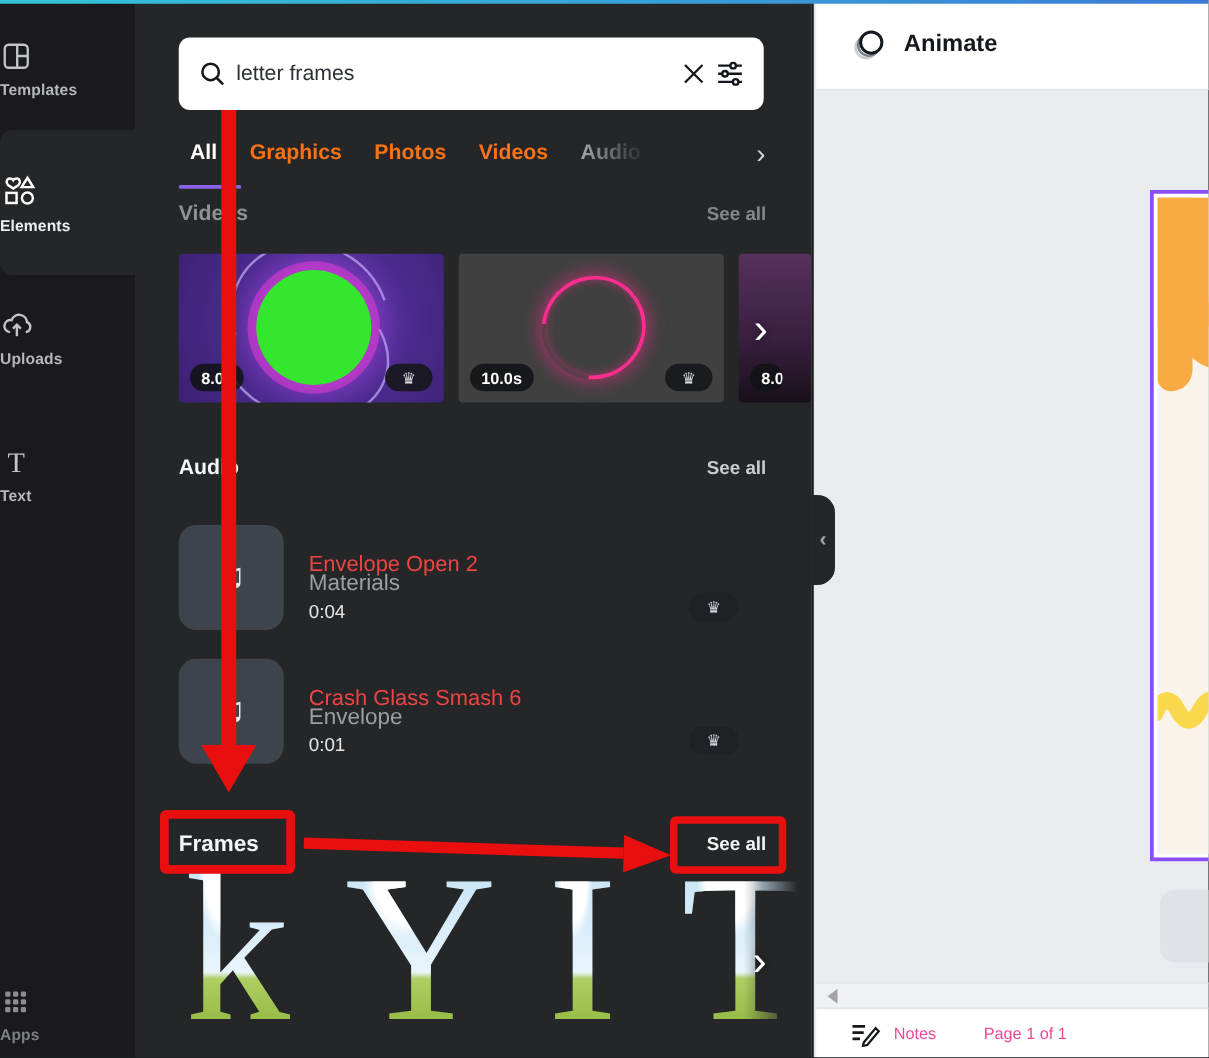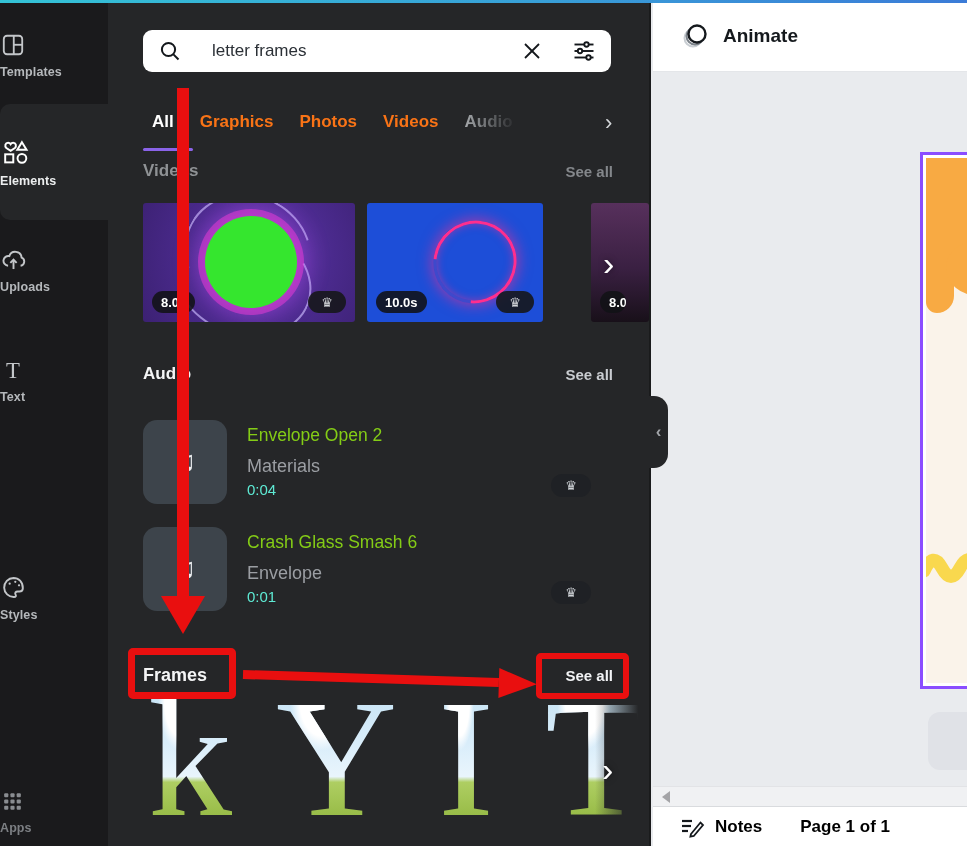--- a/index.html
+++ b/index.html
@@ -20,23 +20,23 @@
   .rail-item.active { background:#252628; border-radius:10px 0 0 10px; }
   .rail-item.active .lbl { color:#eceeef; }
   .rail-item.active svg { stroke:#ffffff; }
   .rail-item.dim .lbl { color:#7c7f83; }
   .rail-item.dim svg { stroke:#8a8d91; }
 
   
   .panel { position:absolute; left:108px; top:0; width:541px; height:846px;
            background:#252628; overflow:hidden; z-index:4; }
 
-  .searchbar { position:absolute; left:35px; top:30px; width:468px; height:42px;
+  .searchbar { position:absolute; left:35px; top:30px; width:468px; height:58px;
                background:#ffffff; border-radius:9px; display:flex; align-items:center;
-               padding:0 15px; gap:30px; }
+               padding:0 15px; gap:7px; }
   .searchbar input { flex:1; border:none; outline:none; font-size:17px; color:#2b3036;
                      font-family:"Liberation Sans",sans-serif; background:transparent; }
   .sb-icon { flex:0 0 auto; display:flex; }
 
   .tabs { position:absolute; left:44px; top:112px; display:flex; gap:26px;
           font-size:17px; font-weight:700; }
   .tab { color:#f97316; cursor:pointer; white-space:nowrap; }
   .tab.active { color:#ffffff; }
   .tab.fade { background:linear-gradient(90deg,#a6a9ac 0%,rgba(166,169,172,.08) 100%);
               -webkit-background-clip:text; background-clip:text; color:transparent; }
@@ -48,21 +48,21 @@
               justify-content:space-between; align-items:center; }
   .sec-title { font-size:17px; font-weight:700; color:#f4f5f6; }
   .see-all { font-size:15px; font-weight:600; color:#c9ccd0; cursor:pointer; }
   .sec-head.dimmed .sec-title { color:#8f9295; }
   .sec-head.dimmed .see-all { color:#84878b; }
 
   
   .vcard { position:absolute; top:203px; height:119px; border-radius:3px; overflow:hidden; cursor:pointer; }
   .vcard.c1 { left:35px; width:212px;
       background:radial-gradient(circle at 55% 45%, #6a3cb8 0%, #4a2a8c 55%, #3c2173 100%); }
-  .vcard.c2 { left:259px; width:176px; background:#1d4ed8; }
+  .vcard.c2 { left:259px; width:212px; background:#404040; }
   .vcard.c3 { left:483px; width:58px;
       background:linear-gradient(180deg,#57305c 0%,#3a2042 55%,#181019 100%); }
   .green-circle { position:absolute; left:62px; top:13px; width:92px; height:92px; border-radius:50%;
       background:#35e62e; box-shadow:0 0 0 7px rgba(255,60,220,.45), 0 0 22px 10px rgba(200,80,255,.35); }
   .arc { position:absolute; border:2px solid rgba(205,190,255,.65); border-radius:50%;
          border-bottom-color:transparent; border-right-color:transparent; }
   .arc.a1 { left:40px; top:-8px; width:130px; height:118px; transform:rotate(28deg); }
   .arc.a2 { left:30px; top:22px; width:140px; height:110px; transform:rotate(200deg); }
   .pink-ring { position:absolute; left:66px; top:18px; width:84px; height:82px; border-radius:50%;
       border:3px solid #ff2e8e; border-left-color:rgba(255,46,142,.15); transform:rotate(-40deg);
@@ -74,23 +74,23 @@
       background:rgba(22,23,27,.9); border-radius:12px; display:flex; align-items:center;
       justify-content:center; color:#d3d6da; font-size:13px; line-height:1; }
   .row-chevron { position:absolute; color:#ffffff; font-size:34px; line-height:1; font-weight:400;
       text-shadow:0 0 6px rgba(0,0,0,.5); cursor:pointer; }
 
   
   .audio-item { position:absolute; left:35px; width:470px; height:84px; cursor:pointer; }
   .audio-tile { position:absolute; left:0; top:0; width:84px; height:84px; border-radius:14px;
       background:#3d444b; display:flex; align-items:center; justify-content:center;
       color:#eceef0; font-size:30px; }
-  .audio-title { position:absolute; left:104px; top:5px; font-size:17.5px; color:#84cc16; }
+  .audio-title { position:absolute; left:104px; top:21px; font-size:17.5px; color:#ef4444; }
   .audio-cat   { position:absolute; left:104px; top:36px; font-size:18px; color:#9b9ea3; }
-  .audio-dur   { position:absolute; left:104px; top:61px; font-size:15px; color:#5eead4; }
+  .audio-dur   { position:absolute; left:104px; top:61px; font-size:15px; color:#e5e5e5; }
   .audio-crown { position:absolute; left:408px; top:54px; width:40px; height:23px;
       background:#1f2125; border-radius:12px; display:flex; align-items:center;
       justify-content:center; color:#cfd3d7; font-size:13px; line-height:1; }
 
   
   .letters-svg { position:absolute; left:0; top:695px; }
   .letters-fade { position:absolute; left:487px; top:695px; width:54px; height:132px;
       background:linear-gradient(90deg,rgba(37,38,40,0) 0%,#252628 80%); }
   .letters-chevron { left:494px; top:750px; position:absolute; color:#fff; font-size:34px;
       text-shadow:0 0 6px rgba(0,0,0,.5); cursor:pointer; }
@@ -123,21 +123,21 @@
 
   .hscroll { position:absolute; left:2px; top:786px; right:0; height:20px; background:#f0f1f3;
       border-top:1px solid #e2e3e6; }
   .hscroll-arrow { position:absolute; left:9px; top:4px; width:0; height:0;
       border-top:6px solid transparent; border-bottom:6px solid transparent;
       border-right:8px solid #a4a4a7; cursor:pointer; }
 
   .footer { position:absolute; left:2px; bottom:0; right:0; height:40px; background:#ffffff;
       border-top:1px solid #d9dbde; display:flex; align-items:center; }
   .notes-btn { display:flex; align-items:center; gap:10px; margin-left:26px; cursor:pointer; }
-  .notes-btn span, .page-indicator { font-size:17px; font-weight:700; color:#000000; }
+  .notes-btn span, .page-indicator { font-size:13px; font-weight:400; color:#ec4899; }
   .page-indicator { margin-left:38px; cursor:pointer; }
 
   
   .anno { position:absolute; z-index:50; pointer-events:none; }
   .v-shaft { left:177px; top:88px; width:12px; height:510px; background:#e90f0f; }
   .v-head  { left:161px; top:596px; width:0; height:0;
       border-left:22px solid transparent; border-right:22px solid transparent;
       border-top:38px solid #e90f0f; }
   .h-arrow { left:243px; top:660px; width:295px; height:30px;
       transform:rotate(1.8deg); transform-origin:left center; }
@@ -187,29 +187,20 @@
     </div>
 
     <div class="rail-item" style="top:338px;height:84px;">
       <svg width="26" height="26" viewBox="0 0 24 24">
         <text x="12" y="19" text-anchor="middle" font-family="Liberation Serif, serif" font-size="21" fill="#c3c6c9" stroke="none">T</text>
       </svg>
       <div class="lbl">Text</div>
     </div>
 
 
-    <div class="rail-item" style="top:556px;height:84px;">
-      <svg width="27" height="27" viewBox="0 0 24 24">
-        <path d="M12 3.5 a8.5 8.5 0 1 0 .4 17 c1.8 0 2.1-1.2 1.4-2.3 -.8-1.3.2-2.7 1.8-2.7 h1.6 c1.7 0 3.1-1.2 3.1-2.9 C20.3 7 16.6 3.5 12 3.5z"></path>
-        <circle cx="8.6" cy="8.6" r="1" fill="#c3c6c9" stroke="none"></circle>
-        <circle cx="13.6" cy="6.9" r="1" fill="#c3c6c9" stroke="none"></circle>
-        <circle cx="16.9" cy="10" r="1" fill="#c3c6c9" stroke="none"></circle>
-      </svg>
-      <div class="lbl">Styles</div>
-    </div>
 
 
     <div class="rail-item dim" style="top:772px;height:80px;">
       <svg width="25" height="25" viewBox="0 0 24 24">
         <g fill="#8a8d91" stroke="none">
           <rect x="4" y="4" width="4" height="4" rx="1"></rect>
             <rect x="10" y="4" width="4" height="4" rx="1"></rect>
             <rect x="16" y="4" width="4" height="4" rx="1"></rect>
           <rect x="4" y="10" width="4" height="4" rx="1"></rect>
             <rect x="10" y="10" width="4" height="4" rx="1"></rect>

